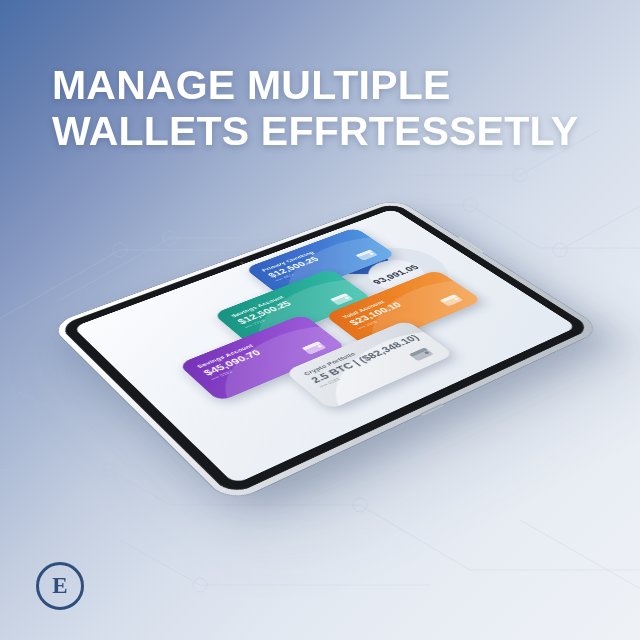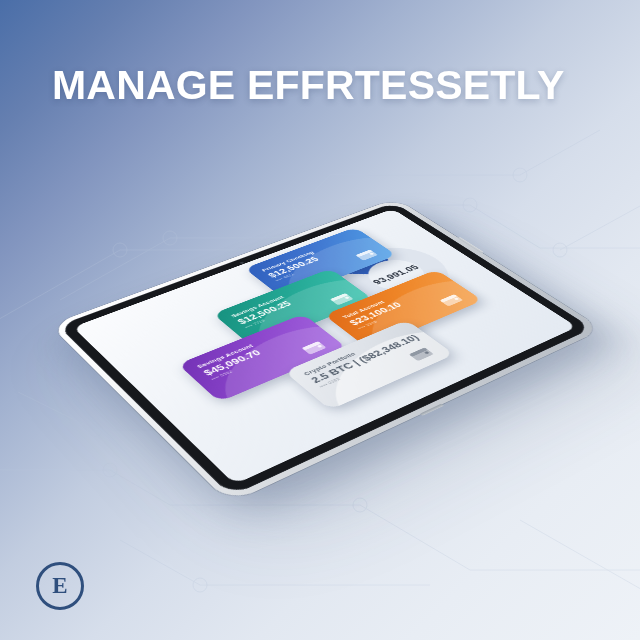--- a/index.html
+++ b/index.html
@@ -381,20 +381,21 @@
               <circle cx="17" cy="11" r="2" fill="rgba(90,100,115,.75)"></circle>
             </svg>
           </div>
 
         </div>
       </div>
     </div>
   </div>
 
   <div class="headline">
-    <span class="l2">MANAGE EFFRTESSETLY</span>
+    <span class="l1">MANAGE MULTIPLE</span>
+    <span class="l2">WALLETS EFFRTESSETLY</span>
   </div>
 
   <div class="logo">
     <span>E</span>
   </div>
 
 </div>
 
 </body></html>

